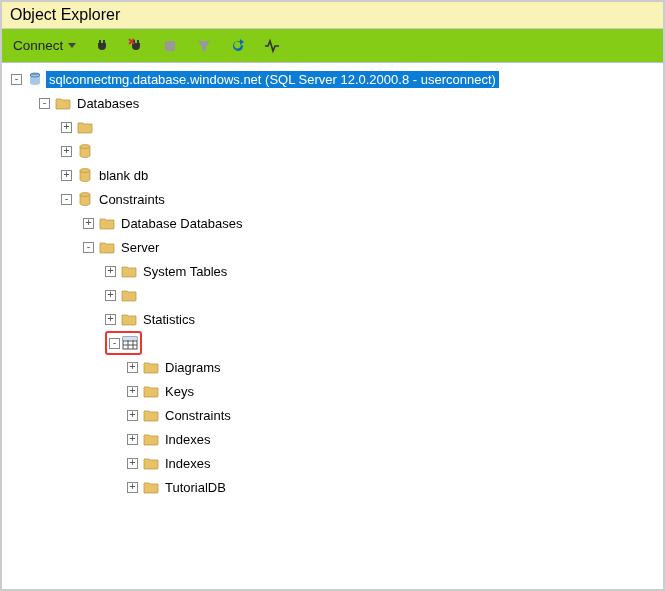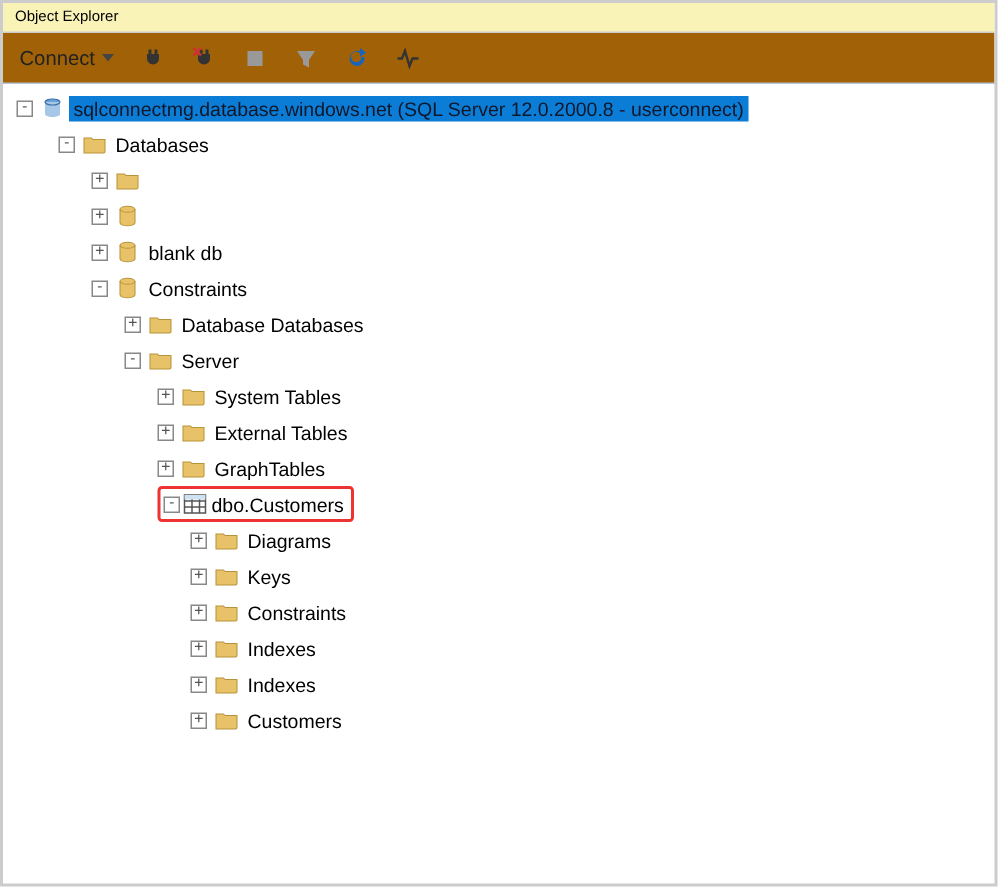--- a/index.html
+++ b/index.html
@@ -15,24 +15,24 @@
     height: 591px;
     border: 2px solid #ccc;
     background: #fff;
     position: relative;
     overflow: hidden;
   }
   .titlebar {
     background: #f9f3b8;
     border-bottom: 1px solid #ccc;
     padding: 4px 8px;
-    font-size: 10px;
+    font-size: 16px;
   }
   .toolbar {
-    background: #a16207;
+    background: #84cc16;
     border-bottom: 1px solid #b8c3d8;
     padding: 4px 6px;
     display: flex;
     gap: 8px;
     height: 34px;
   }
   .toolbar-btn {
     display: inline-flex;
     align-items: center;
     gap: 3px;
@@ -79,21 +79,21 @@
   .node-icon {
     width: 16px;
     height: 16px;
     display:inline-flex;
     align-items:center;
     justify-content:center;
   }
   .label { padding: 1px 3px; }
   .label.selected {
     background: #0c7dd6;
-    color: #0f172a;
+    color: #ffffff;
   }
   .highlight-box {
     border: 2px solid #e33;
     border-radius: 3px;
     padding: 0 2px;
     display: inline-flex;
     align-items: center;
     height: 24px;
   }
   .indent { display:inline-block; height:1px; }
@@ -266,47 +266,45 @@
           <span class="label">System Tables</span>
         </div>
         <div class="node">
           <span class="indent" style="width: 96px;"></span>
           <span class="expander">+</span>
           <span class="node-icon">
             <svg width="16" height="14" viewBox="0 0 16 14">
               <path d="M1 3h5l1 1h8v8a1 1 0 0 1-1 1H1V3z" fill="#e8c268" stroke="#b89438" stroke-width="0.7"></path>
             </svg>
           </span>
-          <span class="label">External Tables</span>
         </div>
         <div class="node">
           <span class="indent" style="width: 96px;"></span>
           <span class="expander">+</span>
           <span class="node-icon">
             <svg width="16" height="14" viewBox="0 0 16 14">
               <path d="M1 3h5l1 1h8v8a1 1 0 0 1-1 1H1V3z" fill="#e8c268" stroke="#b89438" stroke-width="0.7"></path>
             </svg>
           </span>
-          <span class="label">GraphTables</span>
+          <span class="label">Statistics</span>
         </div>
         <div class="node">
           <span class="indent" style="width: 96px;"></span>
           <span class="highlight-box">
             <span class="expander">-</span>
             <span class="node-icon">
               <svg width="16" height="14" viewBox="0 0 16 14">
                 <rect x="1" y="1" width="14" height="12" fill="#fff" stroke="#555" stroke-width="1"></rect>
                 <line x1="1" y1="5" x2="15" y2="5" stroke="#555"></line>
                 <line x1="1" y1="9" x2="15" y2="9" stroke="#555"></line>
                 <line x1="6" y1="1" x2="6" y2="13" stroke="#555"></line>
                 <line x1="11" y1="1" x2="11" y2="13" stroke="#555"></line>
                 <rect x="1" y="1" width="14" height="3" fill="#cfe2f3"></rect>
               </svg>
             </span>
-            <span class="label">dbo.Customers</span>
           </span>
         </div>
         <div class="node">
           <span class="indent" style="width: 118px;"></span>
           <span class="expander">+</span>
           <span class="node-icon">
             <svg width="16" height="14" viewBox="0 0 16 14">
               <path d="M1 3h5l1 1h8v8a1 1 0 0 1-1 1H1V3z" fill="#e8c268" stroke="#b89438" stroke-width="0.7"></path>
             </svg>
           </span>
@@ -353,17 +351,17 @@
           <span class="label">Indexes</span>
         </div>
         <div class="node">
           <span class="indent" style="width: 118px;"></span>
           <span class="expander">+</span>
           <span class="node-icon">
             <svg width="16" height="14" viewBox="0 0 16 14">
               <path d="M1 3h5l1 1h8v8a1 1 0 0 1-1 1H1V3z" fill="#e8c268" stroke="#b89438" stroke-width="0.7"></path>
             </svg>
           </span>
-          <span class="label">Customers</span>
+          <span class="label">TutorialDB</span>
         </div>
       </div>
   </div>
 </div>
 
 </body></html>

